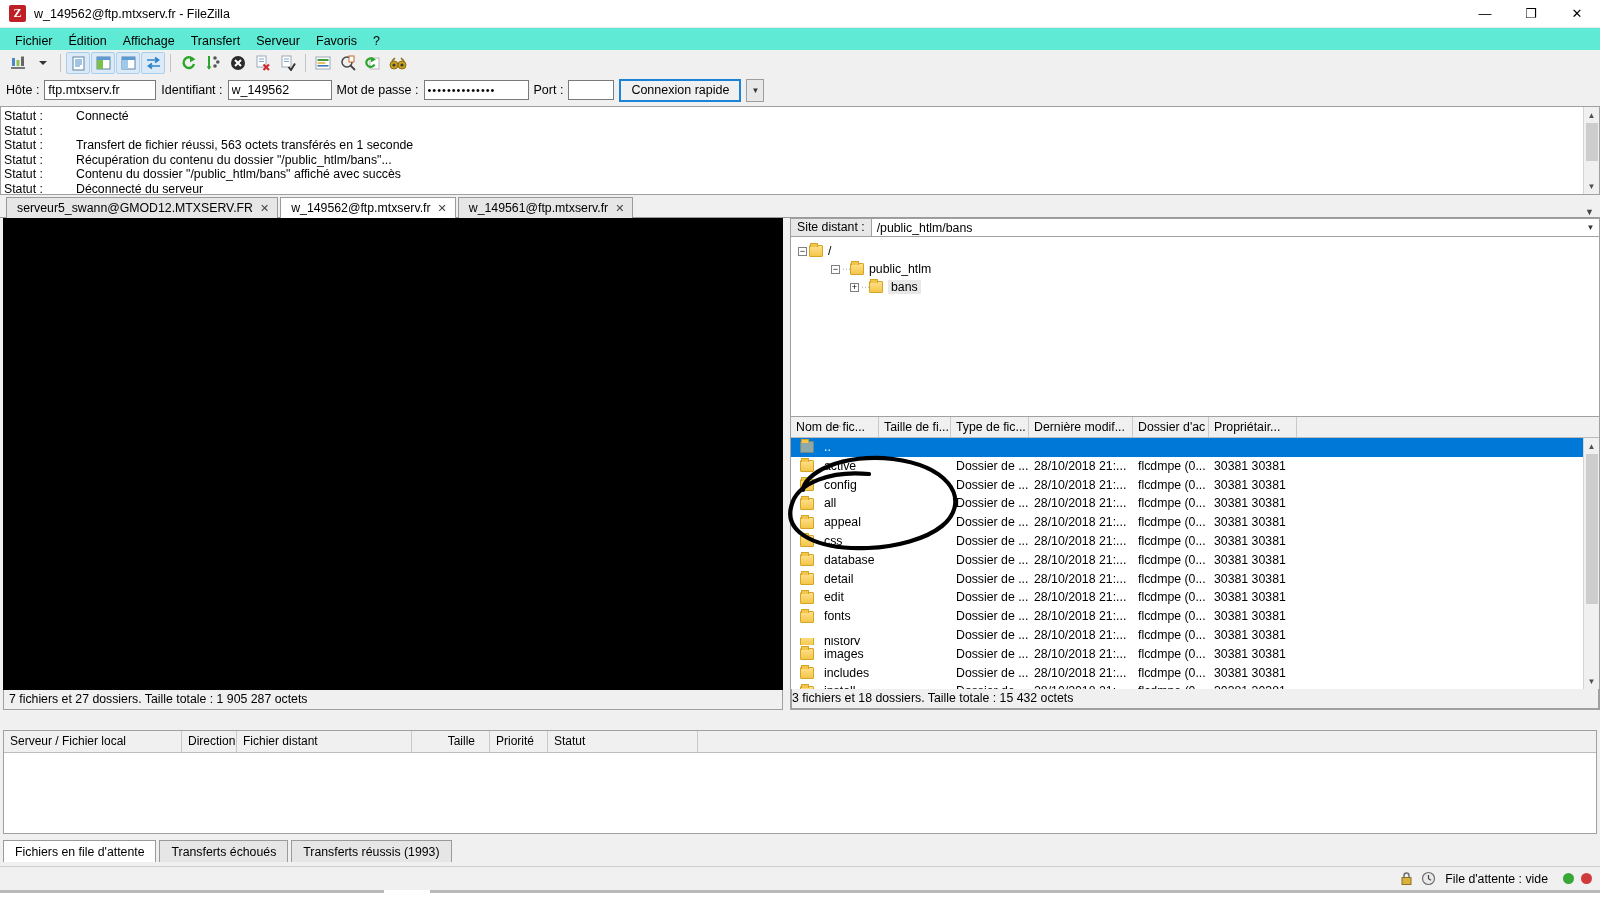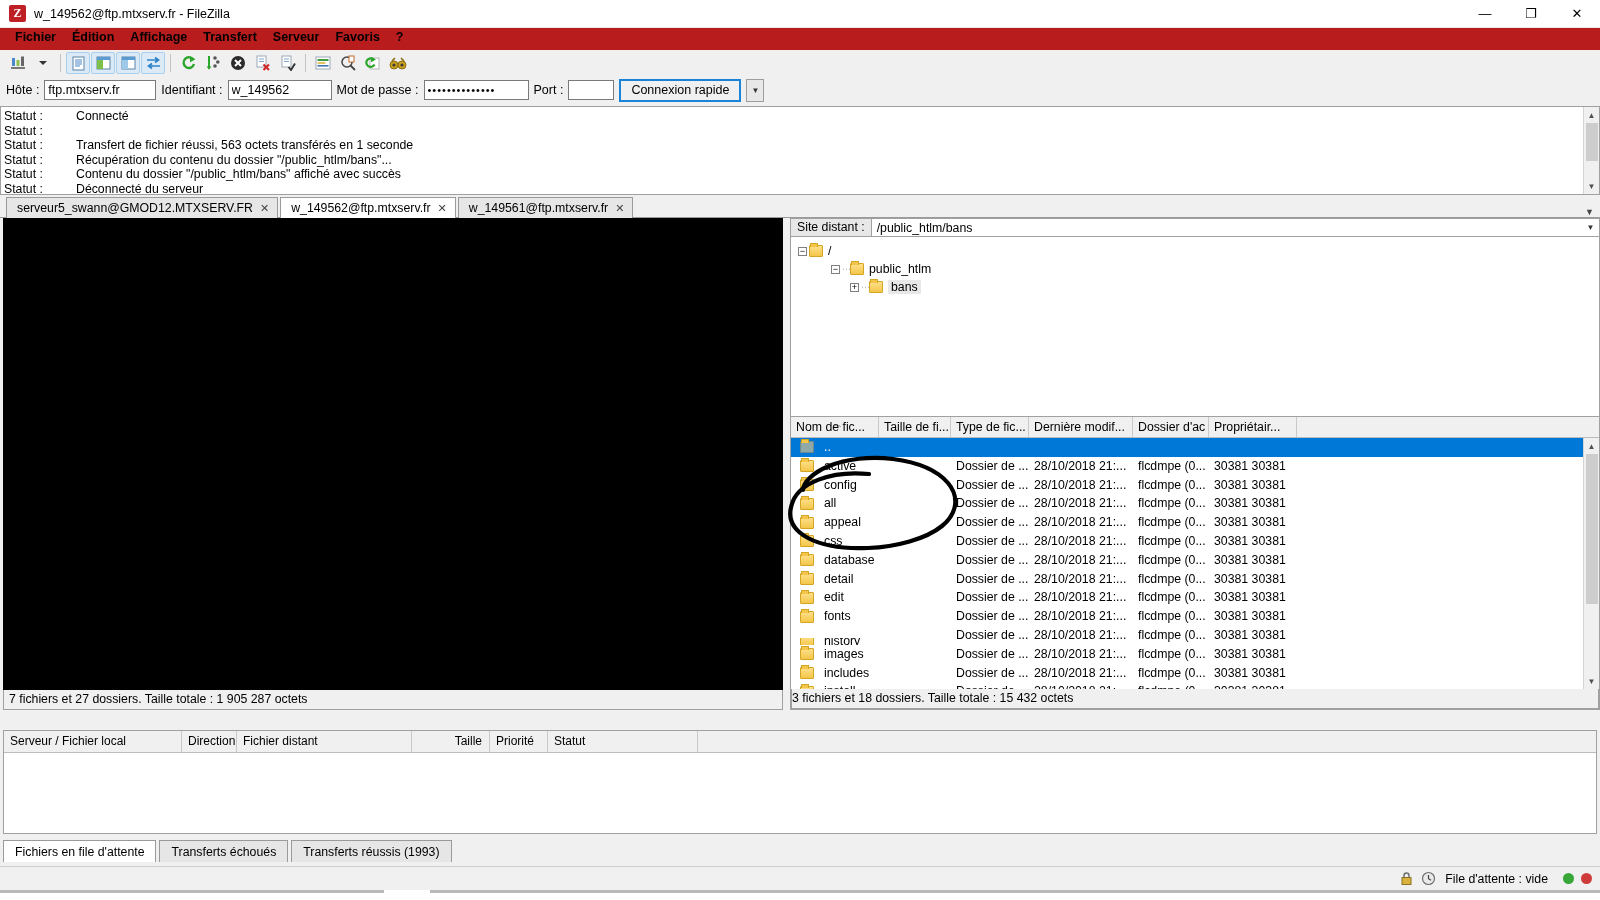--- a/index.html
+++ b/index.html
@@ -27,21 +27,21 @@
     font-family: "Liberation Serif", serif;
   }
   .title-text { font-size: 12.5px; color: #000; }
   .win-btns { margin-left: auto; display: flex; height: 28px; }
   .win-btn {
     width: 46px; height: 28px; display: flex; align-items: center; justify-content: center;
     font-size: 13px; color: #000;
   }
 
   
-  .menubar { height: 22px; display: flex; align-items: flex-start; padding-left: 7px; background: #b91c1c; font-weight: bold; }
+  .menubar { height: 22px; display: flex; align-items: flex-end; padding-left: 7px; background: #5eead4; }
   .menu-item { padding: 2px 8px; font-size: 12.5px; color: #000; }
 
   
   .toolbar { height: 26px; display: flex; align-items: center; padding-left: 6px; background: #f0f0f0; gap: 1px; }
   .tb { width: 24px; height: 22px; display: flex; align-items: center; justify-content: center; position: relative; }
   .tb.pressed { background: #dceaf7; border: 1px solid #a8cfee; border-radius: 2px; }
   .tb-sep { width: 1px; height: 18px; background: #c4c4c4; margin: 0 4px; }
   .caret { width: 0; height: 0; border-left: 4px solid transparent; border-right: 4px solid transparent; border-top: 4px solid #333; }
 
   
@@ -171,21 +171,21 @@
   .fl-status {
     height: 20px; background: #f0f0f0; border: 1px solid #a0a0a0; border-top: none;
     font-size: 12.3px; line-height: 18px; flex: none;
   }
 
   
   .queue { position: absolute; left: 0; top: 730px; width: 1600px; height: 132px; }
   .q-inner { margin: 0 3px; height: 104px; background: #fff; border: 1px solid #a0a0a0; display: flex; flex-direction: column; }
   .q-head { display: flex; height: 22px; background: #f0f0f0; border-bottom: 1px solid #bcbcbc; flex: none; }
   .q-head .th { border-right: 1px solid #c9c9c9; font-size: 12px; line-height: 21px; padding-left: 6px; white-space: nowrap; overflow: hidden; }
-  .q-head .th.r { text-align: right; padding-right: 7px; padding-left: 0; }
+  .q-head .th.r { text-align: right; padding-right: 14px; padding-left: 0; }
   .q-body { flex: 1; background: #fff; }
 
   .qtabs { display: flex; align-items: flex-end; height: 24px; margin: 4px 0 0 3px; }
   .qtab {
     height: 22px; padding: 0 11px; font-size: 12.3px; display: flex; align-items: center;
     border: 1px solid #9a9a9a; border-bottom: none; background: #e6e6e6; margin-right: 3px;
   }
   .qtab.active { background: #fff; font-weight: normal; }
 
   

